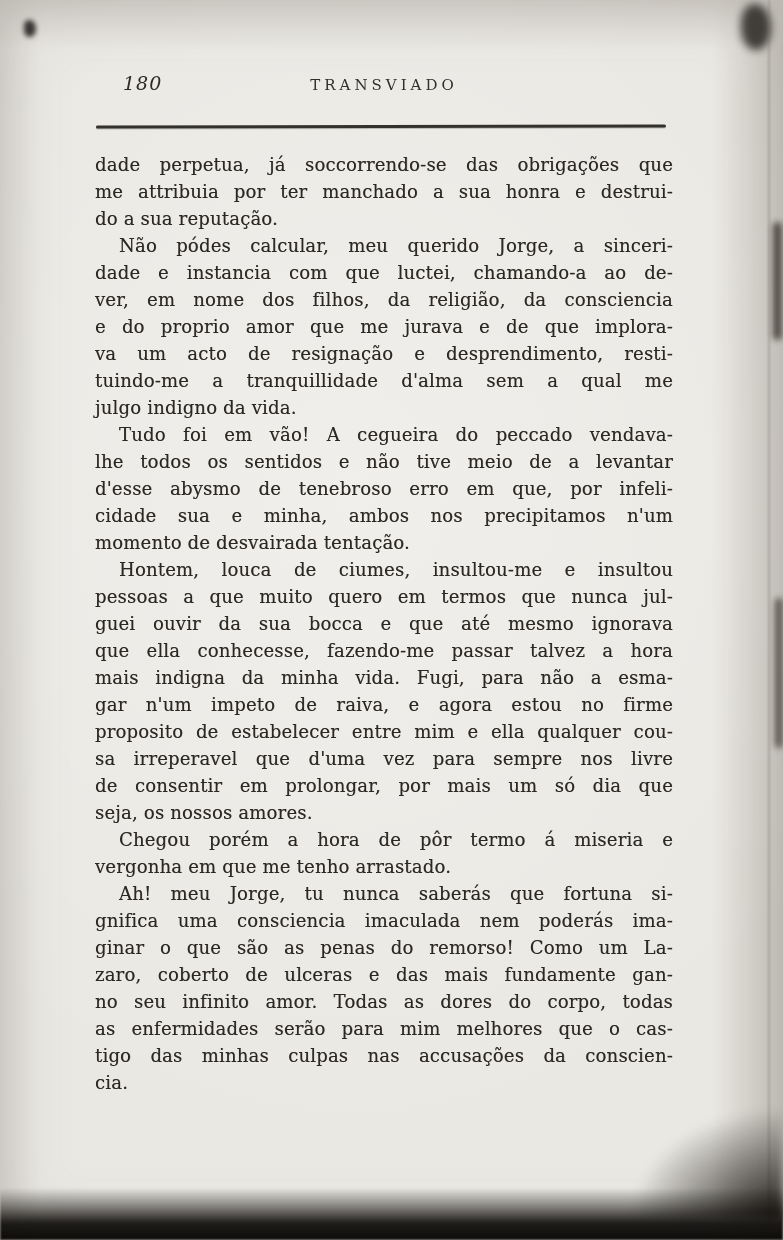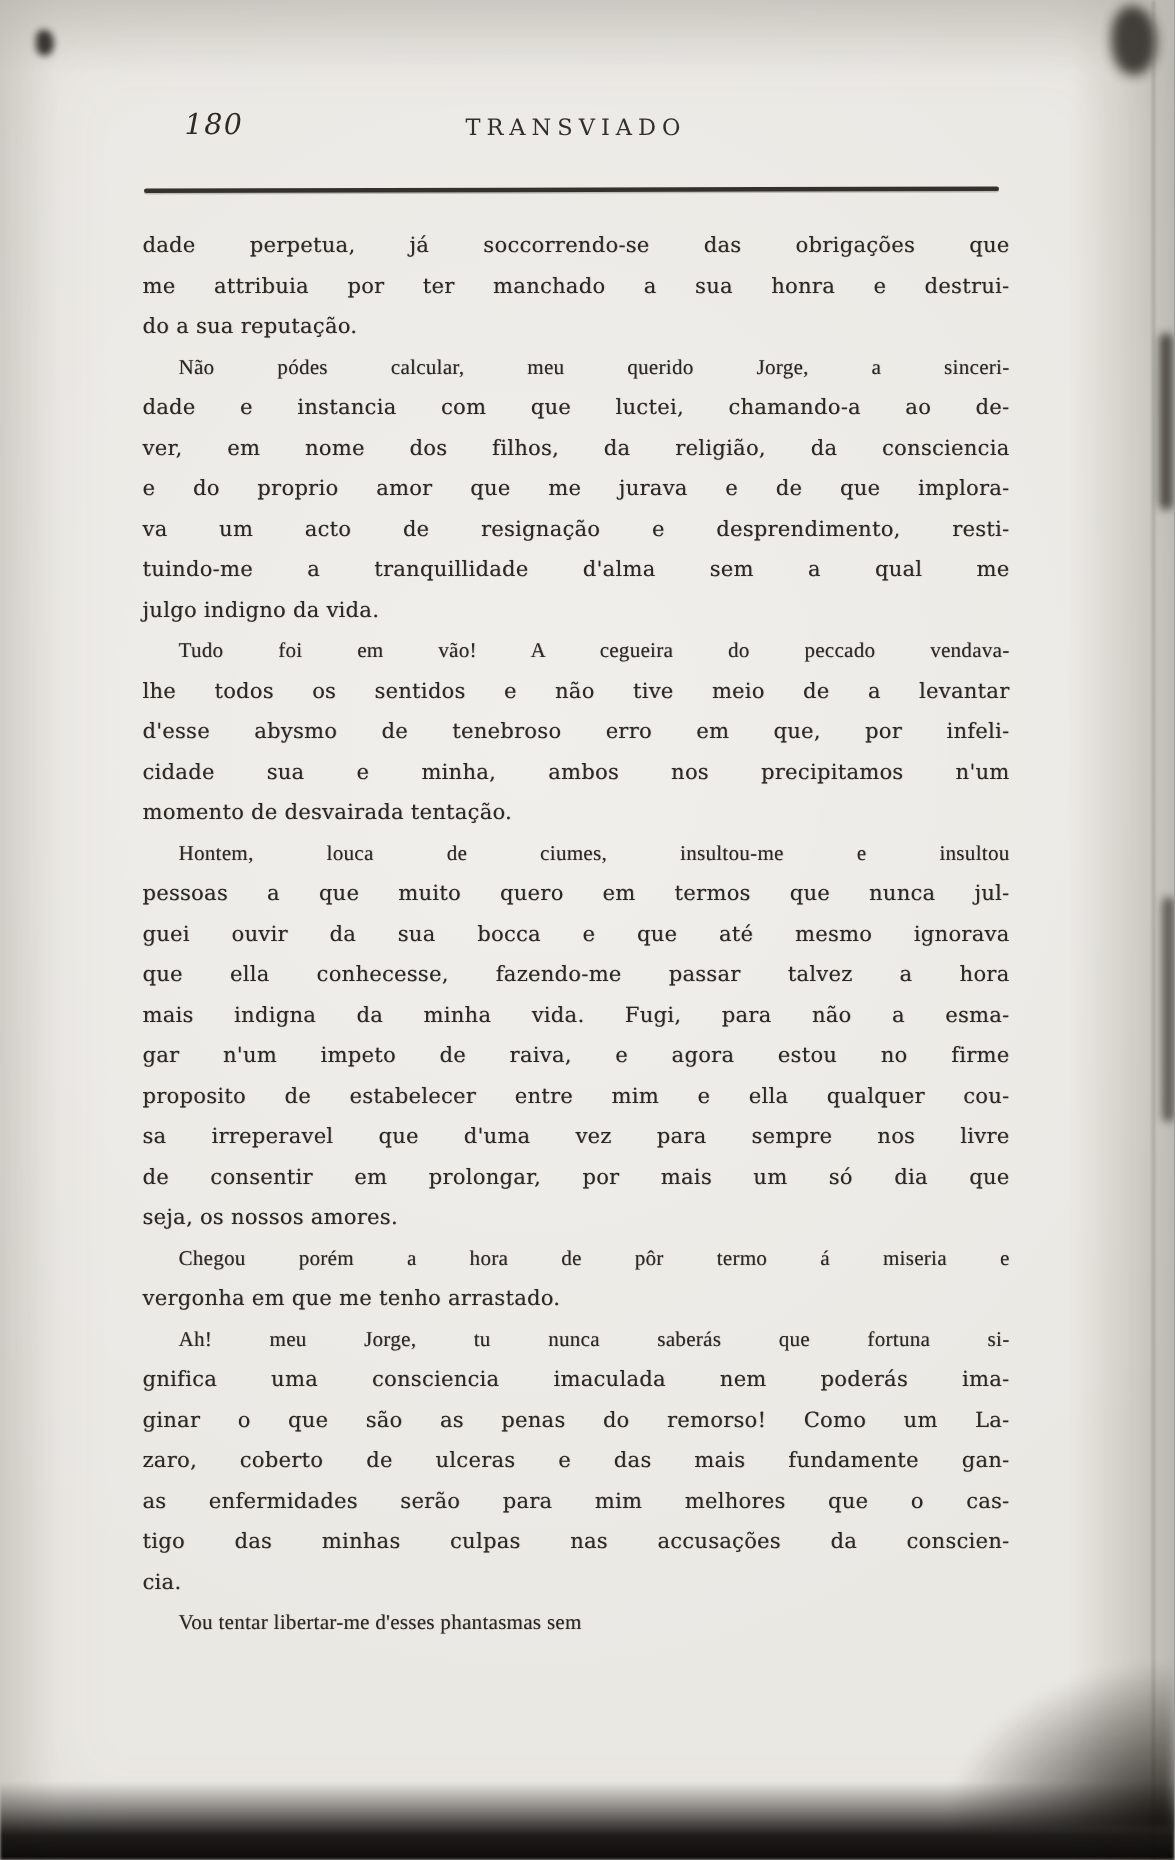--- a/index.html
+++ b/index.html
@@ -61,36 +61,36 @@
     transform: rotate(-0.12deg);
     box-shadow: 0 1px 0 rgba(52,49,44,0.25);
   }
 
   
   .text-column {
     position: absolute;
     left: 95px;
     top: 151px;
     width: 578px;
-    font-size: 14px;
+    font-size: 18px;
     line-height: 27px;
     letter-spacing: 0.2px;
     text-shadow: 0.3px 0.3px 0.6px rgba(43,39,34,0.45);
   }
   .paragraph { margin: 0; }
   .line {
     text-align: justify;
     text-align-last: justify;
     white-space: normal;
   }
   .line.last {
     text-align: right;
     text-align-last: left;
   }
-  .line.indent { text-indent: 24px; font-family: Liberation Serif, serif; }
+  .line.indent { text-indent: 24px; }
 
   
   .smudge-top-left {
     position: absolute;
     left: 24px;
     top: 20px;
     width: 12px;
     height: 17px;
     background: #1d1b18;
     border-radius: 40% 60% 55% 45%;
@@ -210,26 +210,24 @@
       </div>
       <div class="paragraph">
         <div class="line indent">Chegou porém a hora de pôr termo á miseria e</div>
         <div class="line last">vergonha em que me tenho arrastado.</div>
       </div>
       <div class="paragraph">
         <div class="line indent">Ah! meu Jorge, tu nunca saberás que fortuna si-</div>
         <div class="line">gnifica uma consciencia imaculada nem poderás ima-</div>
         <div class="line">ginar o que são as penas do remorso! Como um La-</div>
         <div class="line">zaro, coberto de ulceras e das mais fundamente gan-</div>
+        <div class="line">no seu infinito amor. Todas as dores do corpo, todas</div>
         <div class="line">as enfermidades serão para mim melhores que o cas-</div>
         <div class="line">tigo das minhas culpas nas accusações da conscien-</div>
         <div class="line last">cia.</div>
-      </div>
-      <div class="paragraph">
-        <div class="line last indent">Vou tentar libertar-me d'esses phantasmas sem</div>
       </div>
     </div>
 
   <div class="smudge-top-left"></div>
   <div class="smudge-top-right"></div>
   <div class="page-edge-line"></div>
   <div class="right-streak-1"></div>
   <div class="right-streak-2"></div>
   <div class="bottom-right-blob"></div>
   <div class="bottom-shadow"></div>

